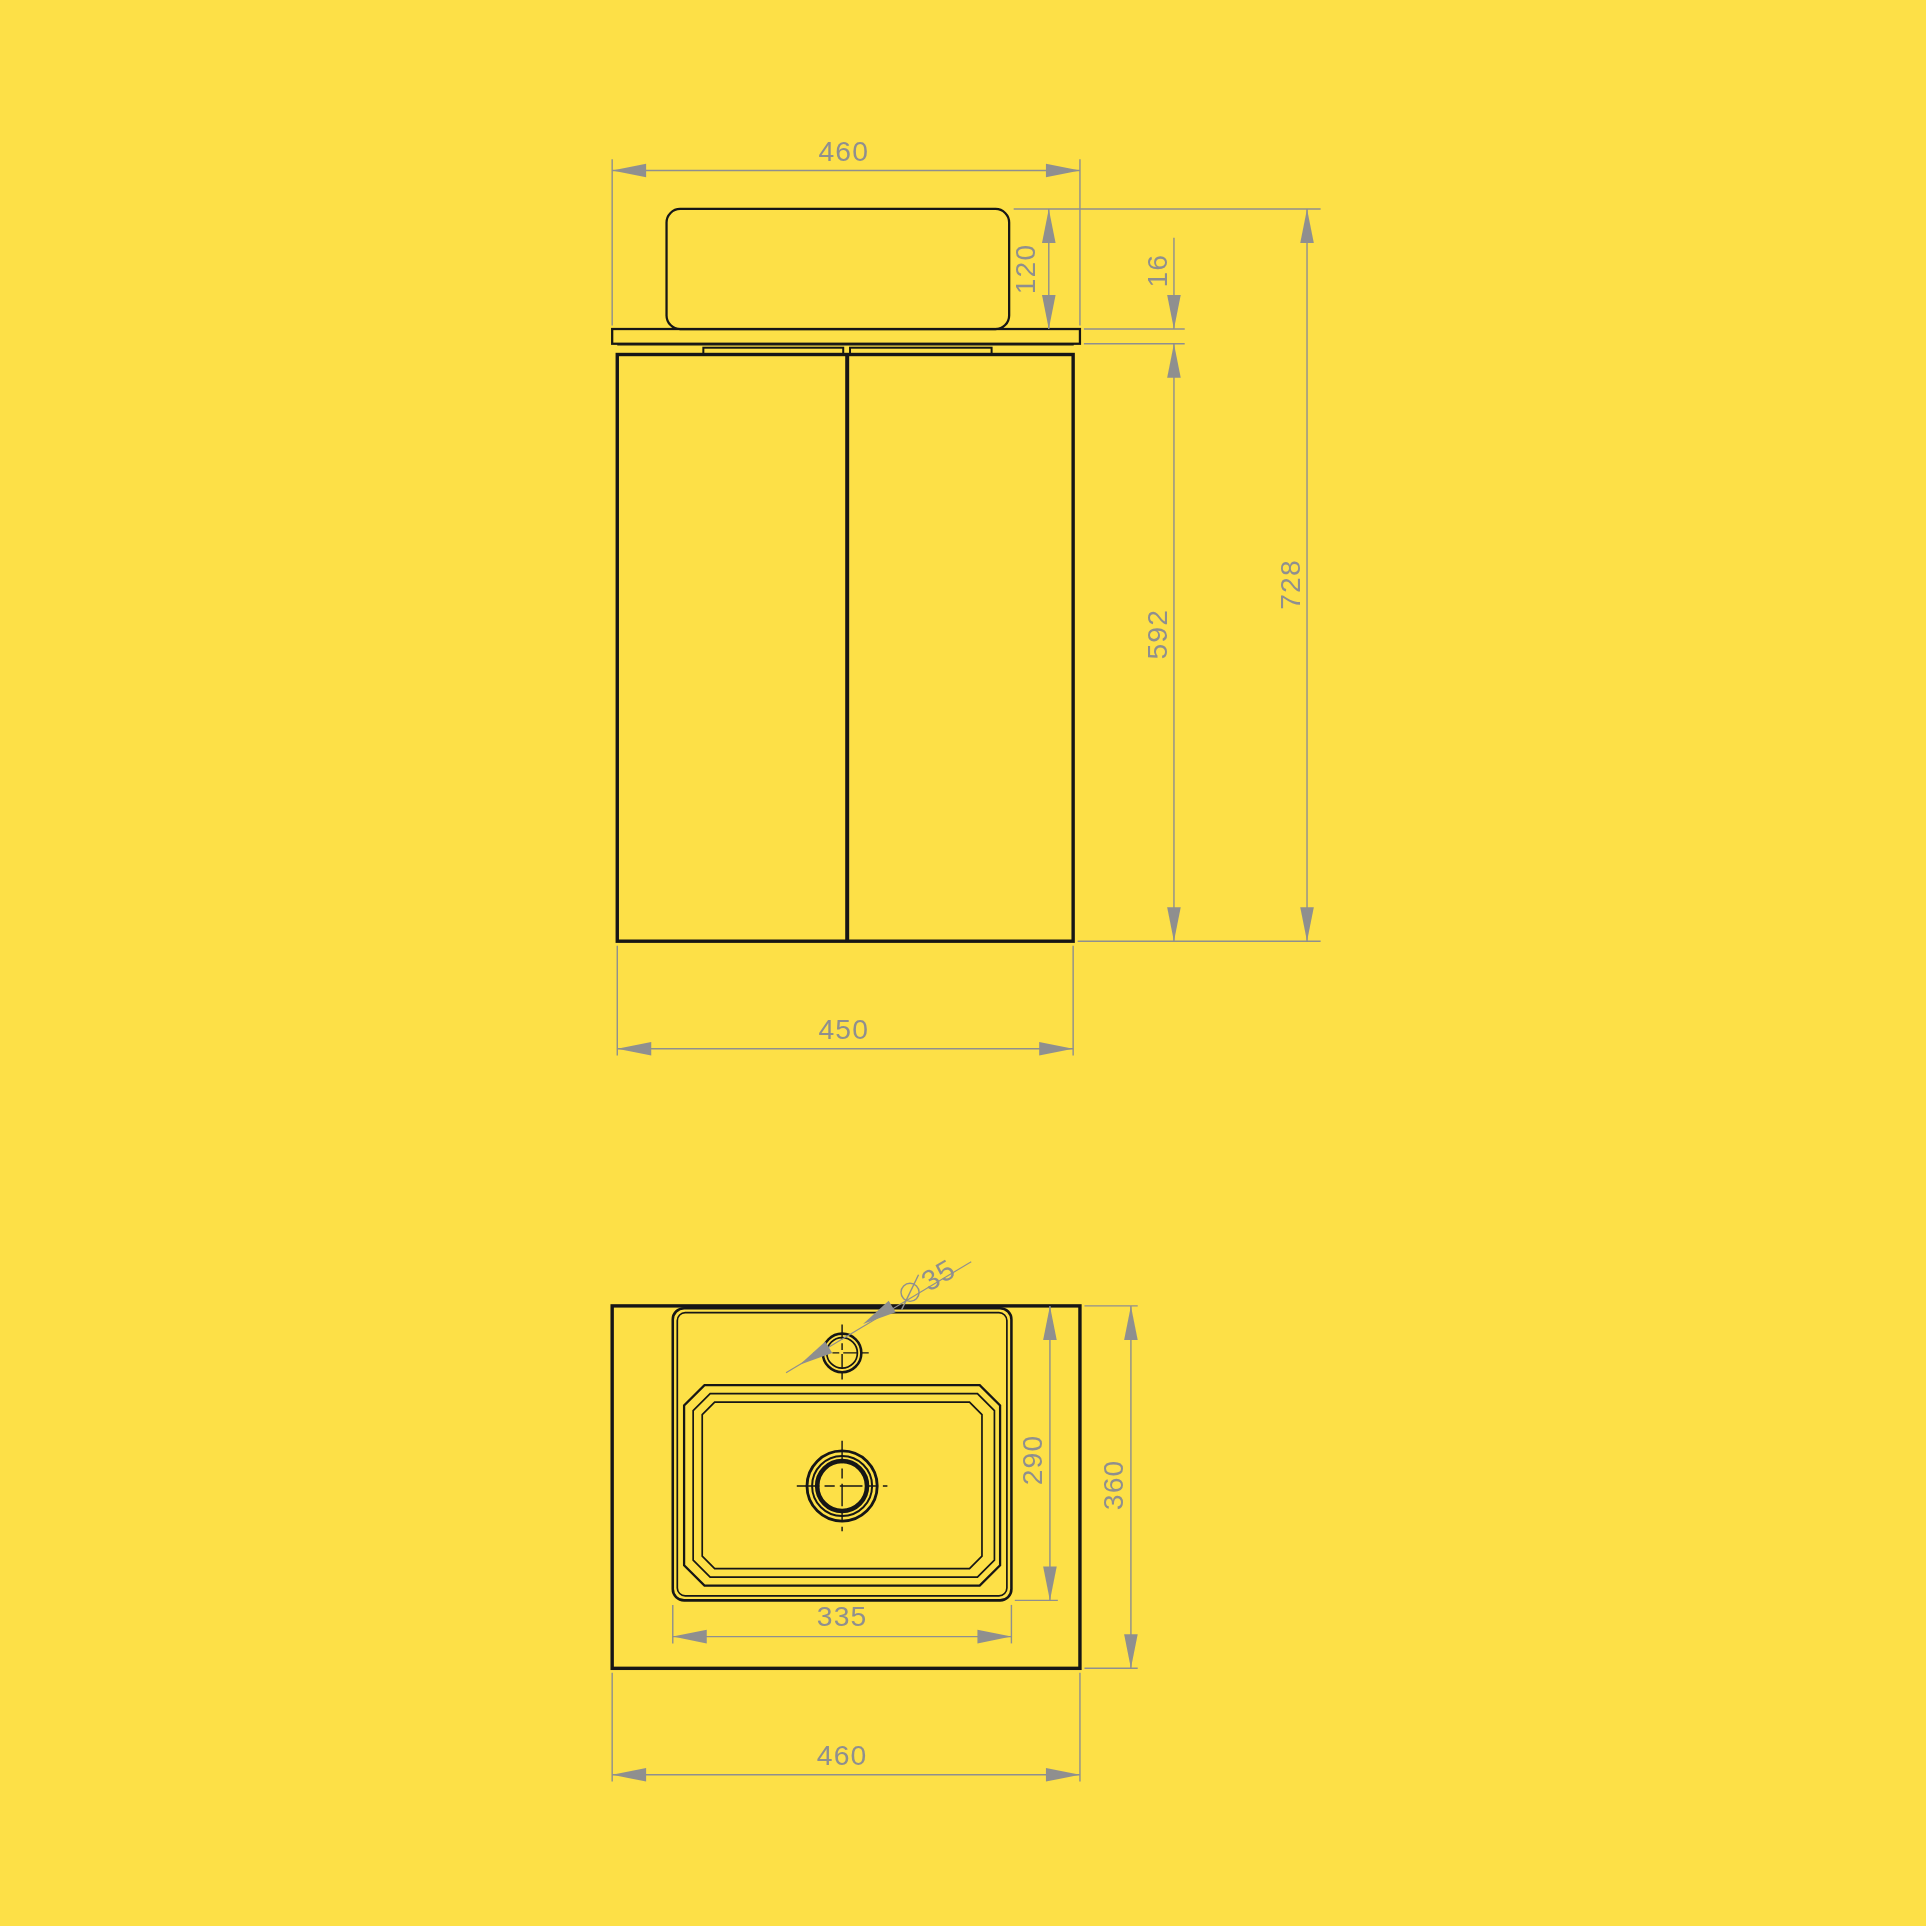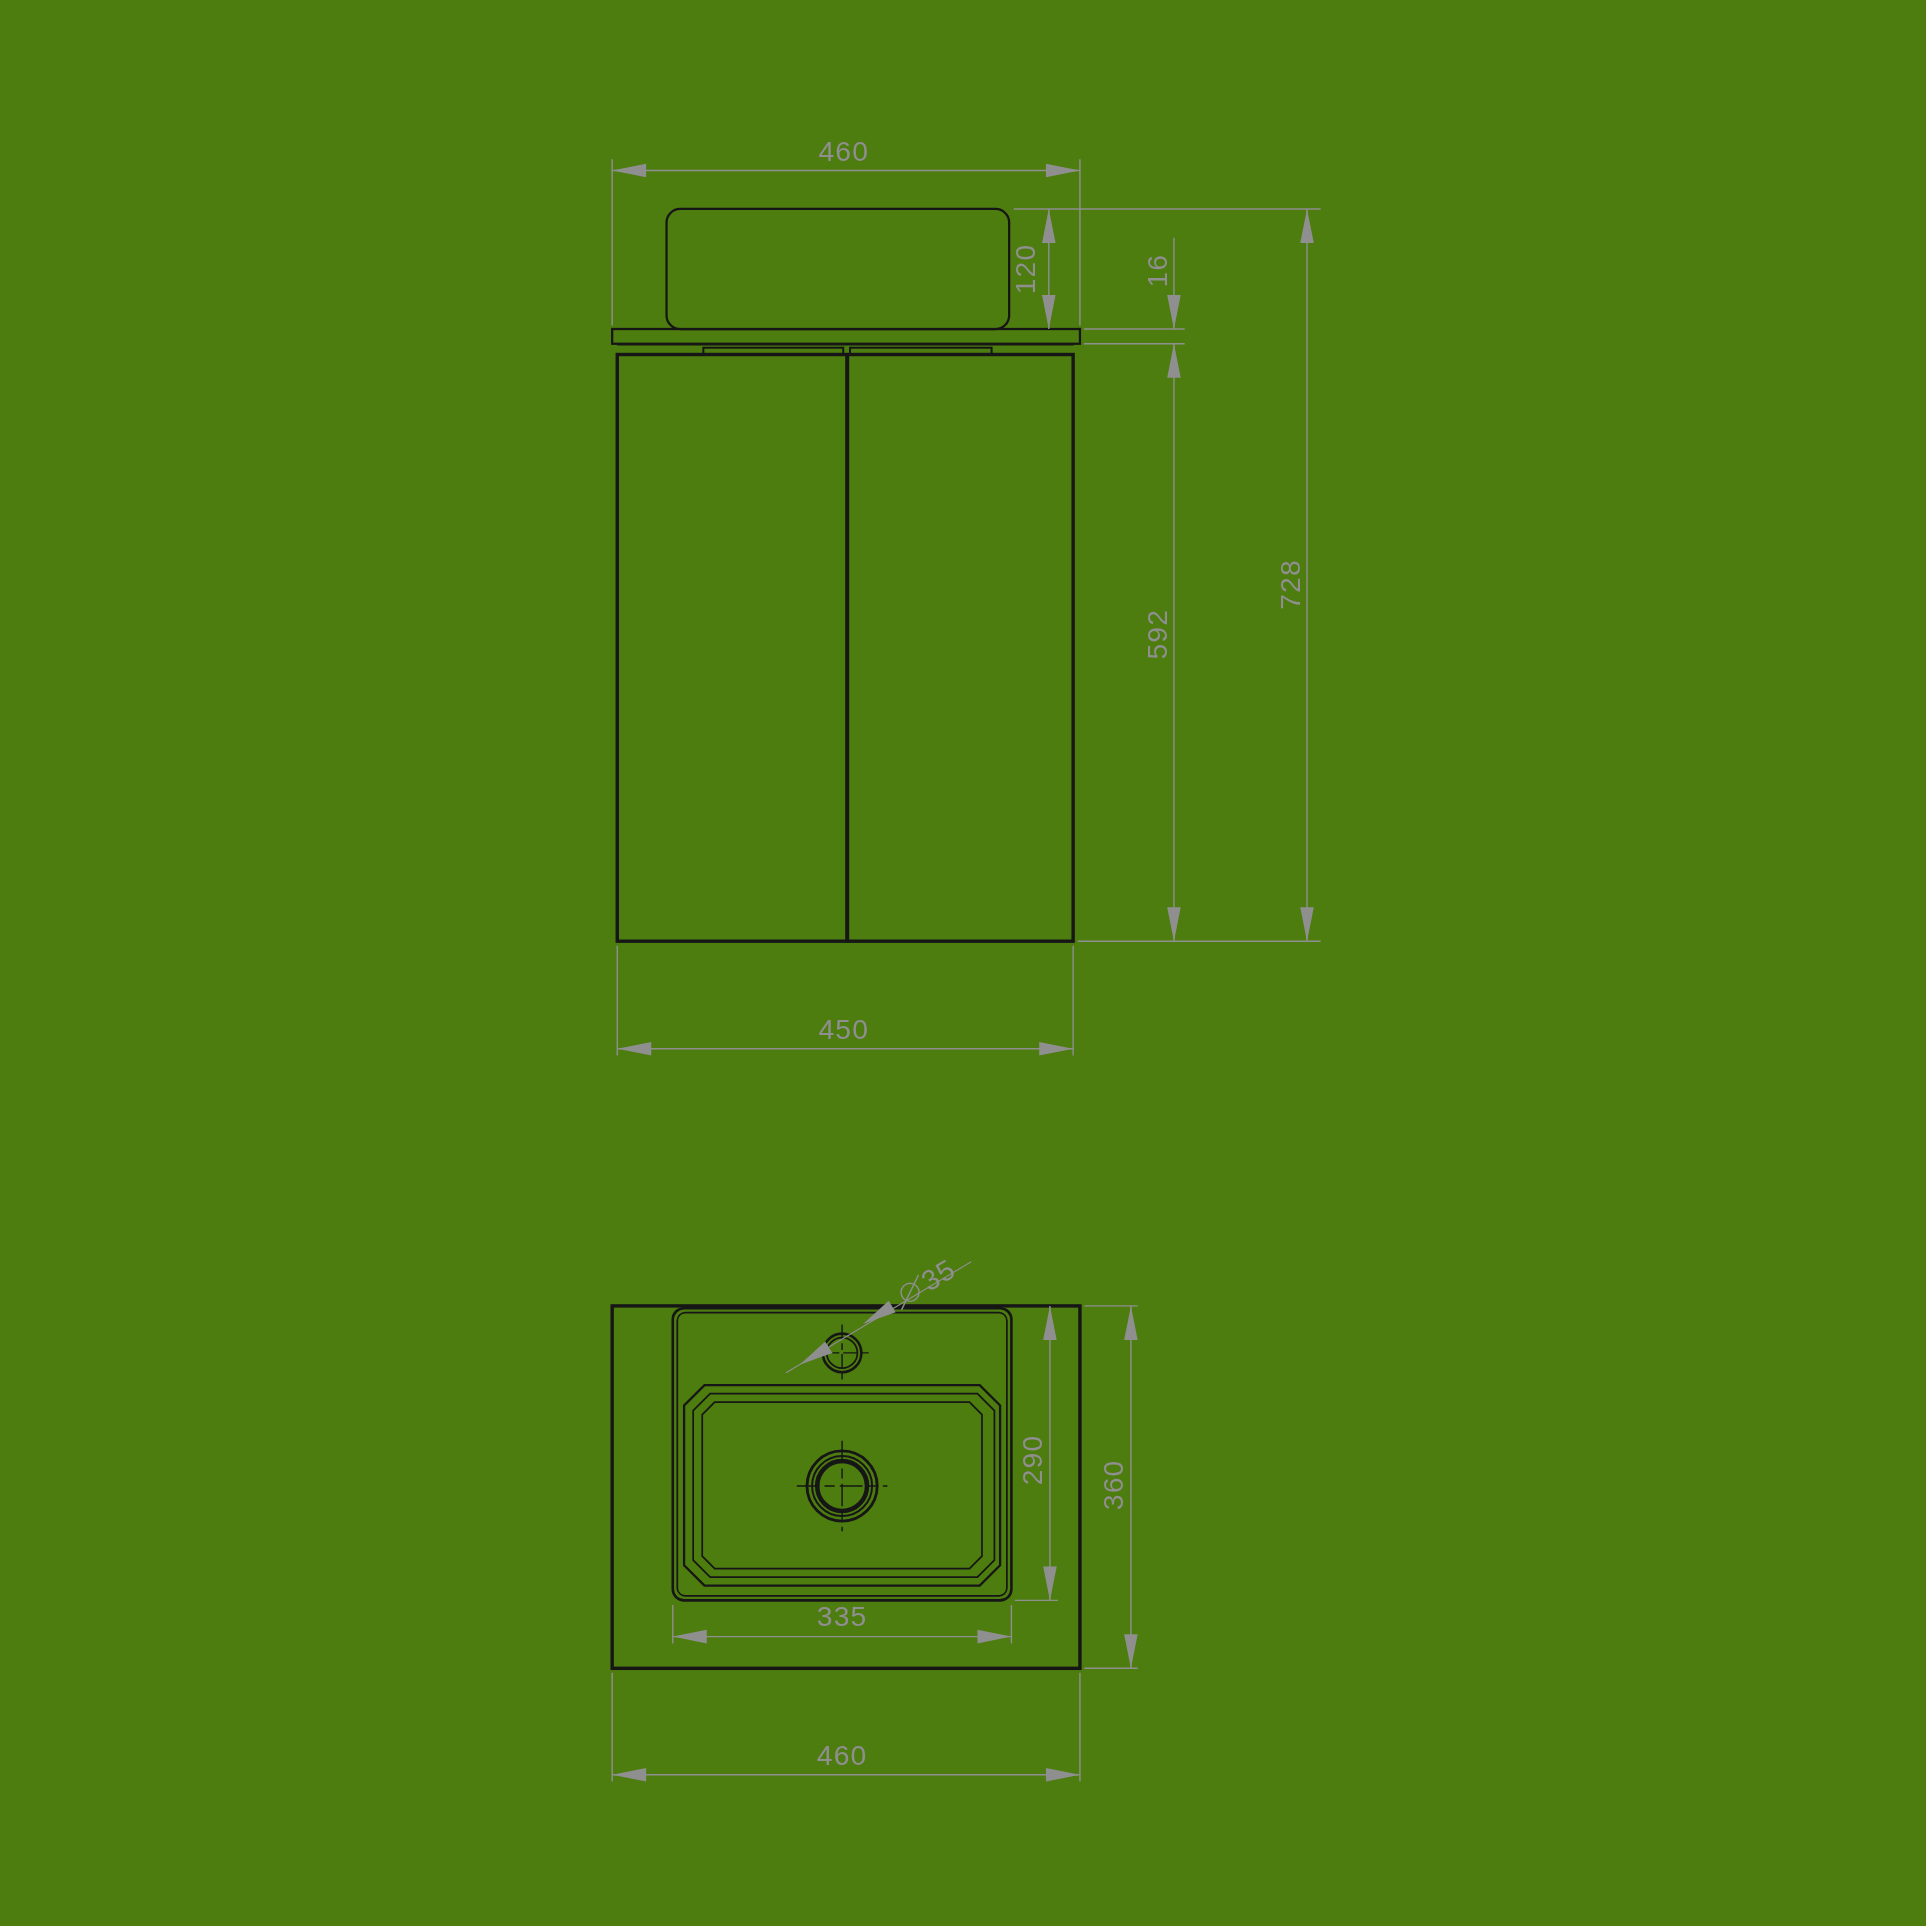--- a/index.html
+++ b/index.html
@@ -1,16 +1,16 @@
 <!DOCTYPE html>
 <html style="font-size:9px"><head>
 <meta charset="utf-8">
 <style>
   html,body{margin:0;padding:0;background:#ffffff;}
-  .page{width:1926px;height:1926px;background:#4d7c0f;position:relative;}
+  .page{width:1926px;height:1926px;background:#fde047;position:relative;}
   svg{display:block;}
   .ink{stroke:#161616;fill:none;}
   .dim{stroke:#8f8f8f;fill:none;}
   .arr{fill:#8f8f8f;stroke:none;}
   text.dimtxt{
     fill:#8f8f8f;
     stroke:none;
     font-family:"Liberation Sans","DejaVu Sans",sans-serif;
     font-size:50px;
     letter-spacing:2px;

